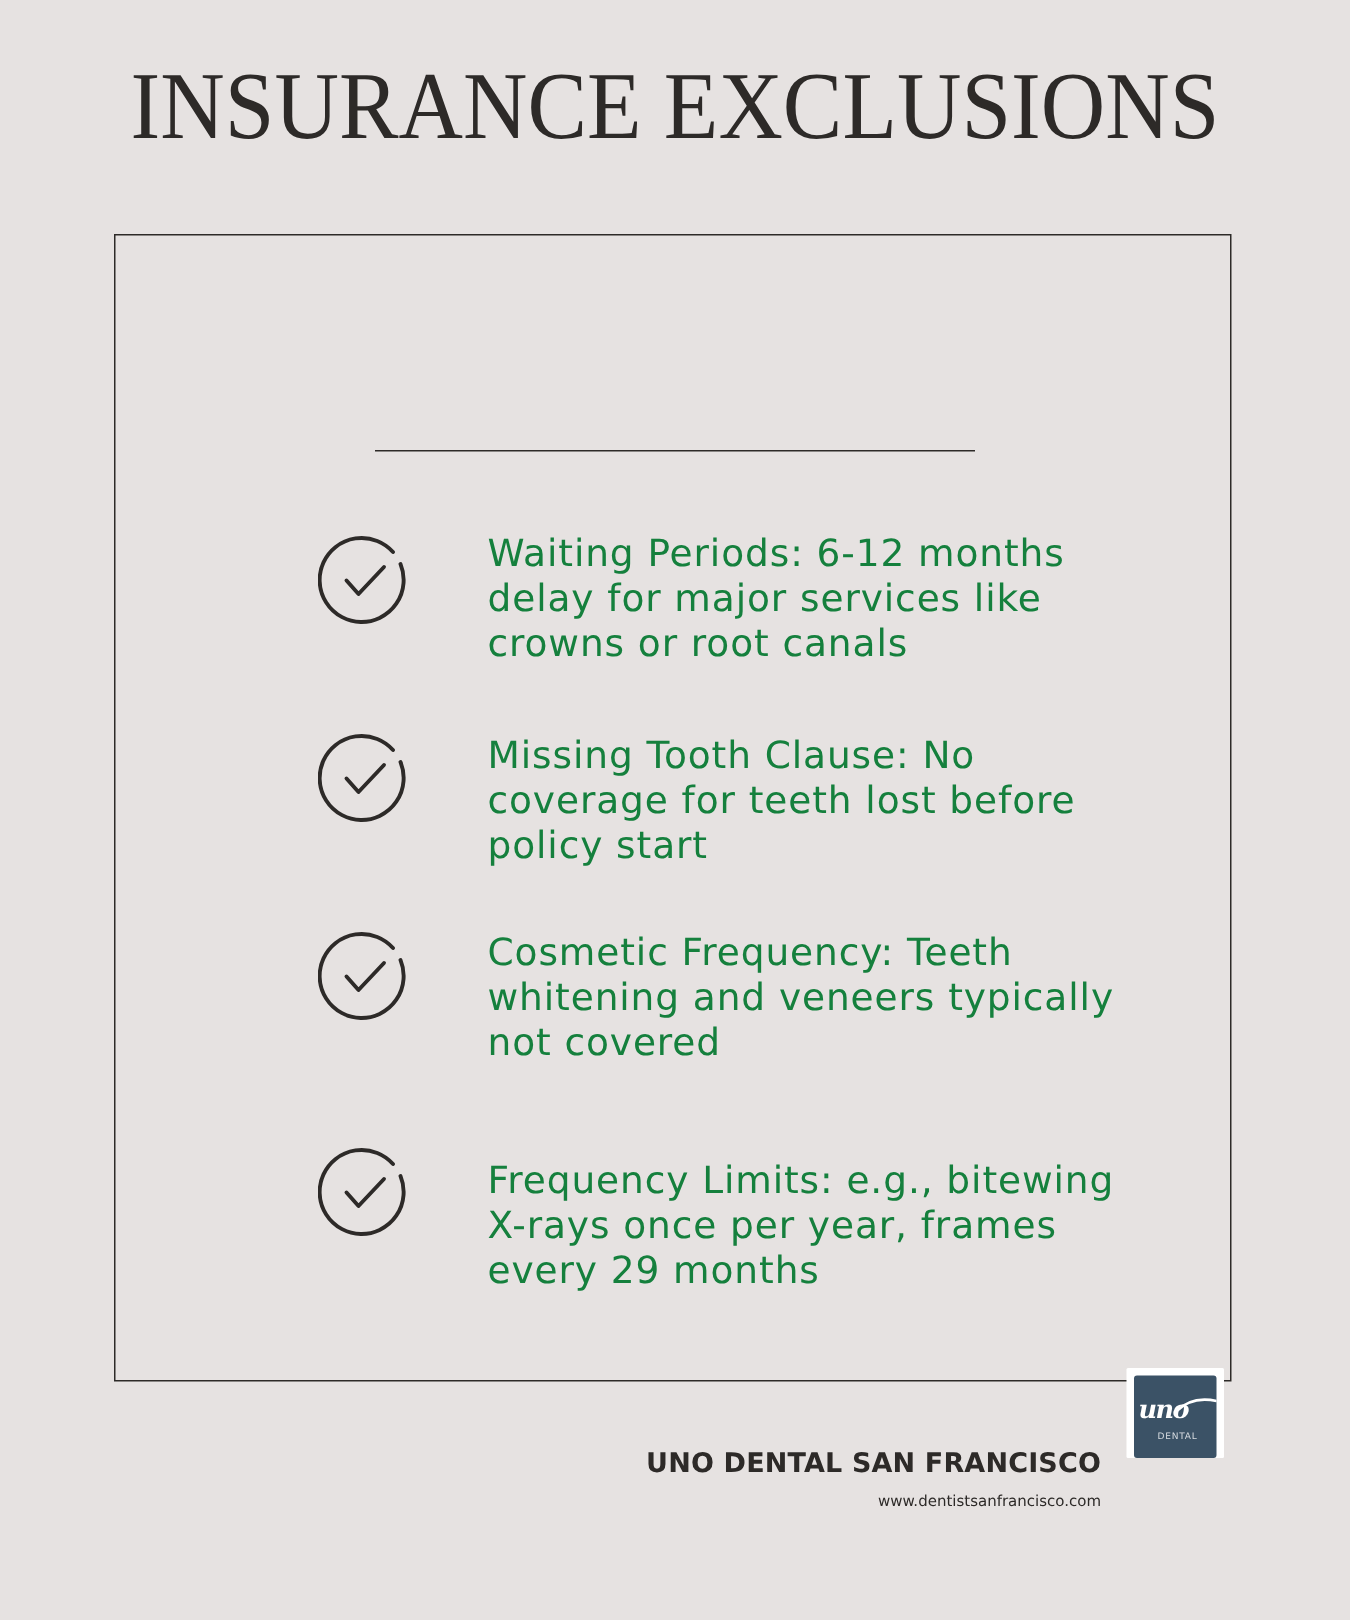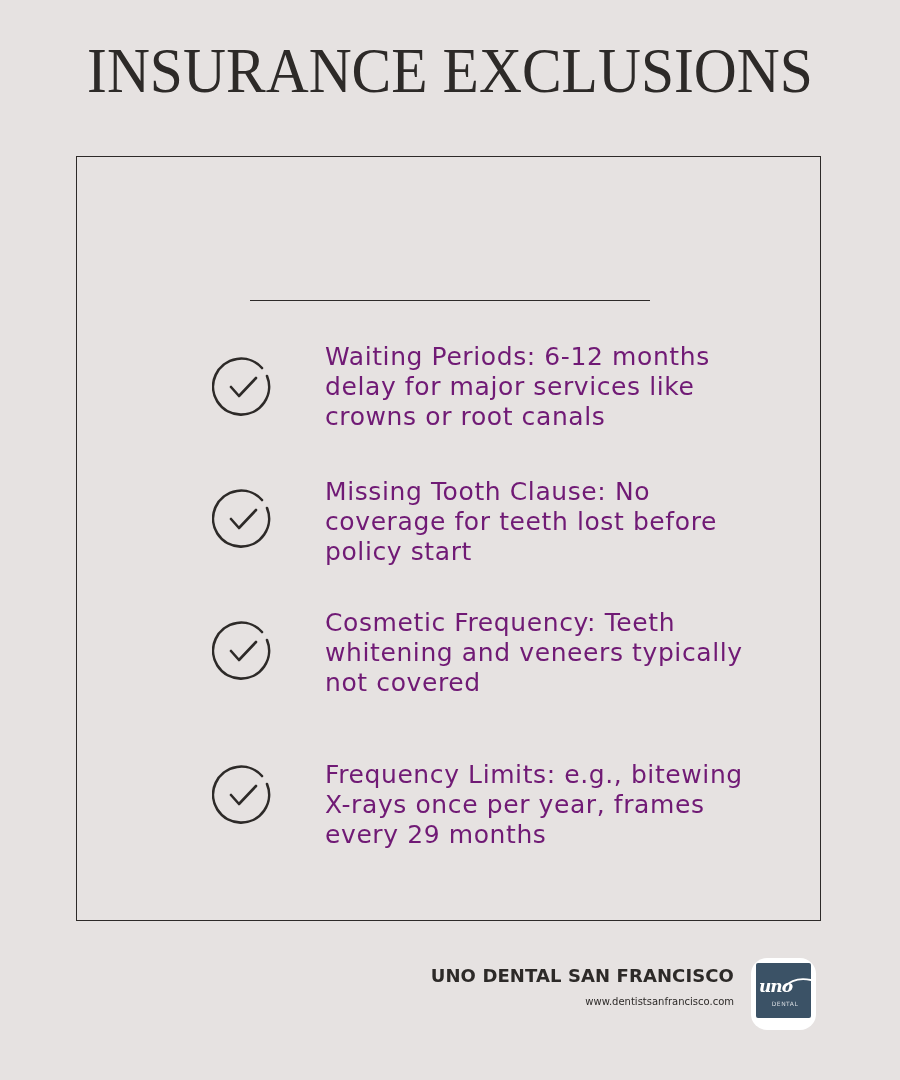--- a/index.html
+++ b/index.html
@@ -29,35 +29,36 @@
   .rule {
     position: absolute; left: 250px; top: 300px;
     width: 400px; height: 0; border-top: 1.5px solid #2d2a28;
   }
   .item { position: absolute; left: 212px; width: 560px; }
   .item .icon { position: absolute; left: 0; width: 62px; height: 62px; }
   .item .text {
     position: absolute; left: 113px; width: 440px;
     font-family: "DejaVu Sans", sans-serif;
     font-size: 25px; line-height: 30px; letter-spacing: 0.6px;
-    color: #701a75;
+    color: #15803d;
+    margin-top: 12px;
   }
   .footer-name {
     position: absolute; right: 166px; top: 965px;
     font-family: "DejaVu Sans", sans-serif; font-weight: bold;
     font-size: 18px; color: #2d2a28; letter-spacing: 0.1px;
   }
   .footer-url {
     position: absolute; right: 166px; top: 996px;
     font-family: "DejaVu Sans", sans-serif;
     font-size: 10px; color: #2d2a28;
   }
   .logo {
-    position: absolute; left: 751px; top: 958px;
-    width: 65px; height: 72px; background: #ffffff; border-radius: 16px;
+    position: absolute; left: 751px; top: 912px;
+    width: 65px; height: 60px; background: #ffffff; border-radius: 1px;
   }
   .logo-inner {
     position: absolute; left: 5px; top: 5px; width: 55px; height: 55px;
     background: #3b5266; border-radius: 2px; overflow: hidden;
   }
   .logo-mark {
     position: absolute; left: 3px; top: 13px; width: 52px;
     font-family: "DejaVu Serif", serif; font-style: italic; font-weight: bold;
     font-size: 17px; color: #ffffff; letter-spacing: -1px;
   }

